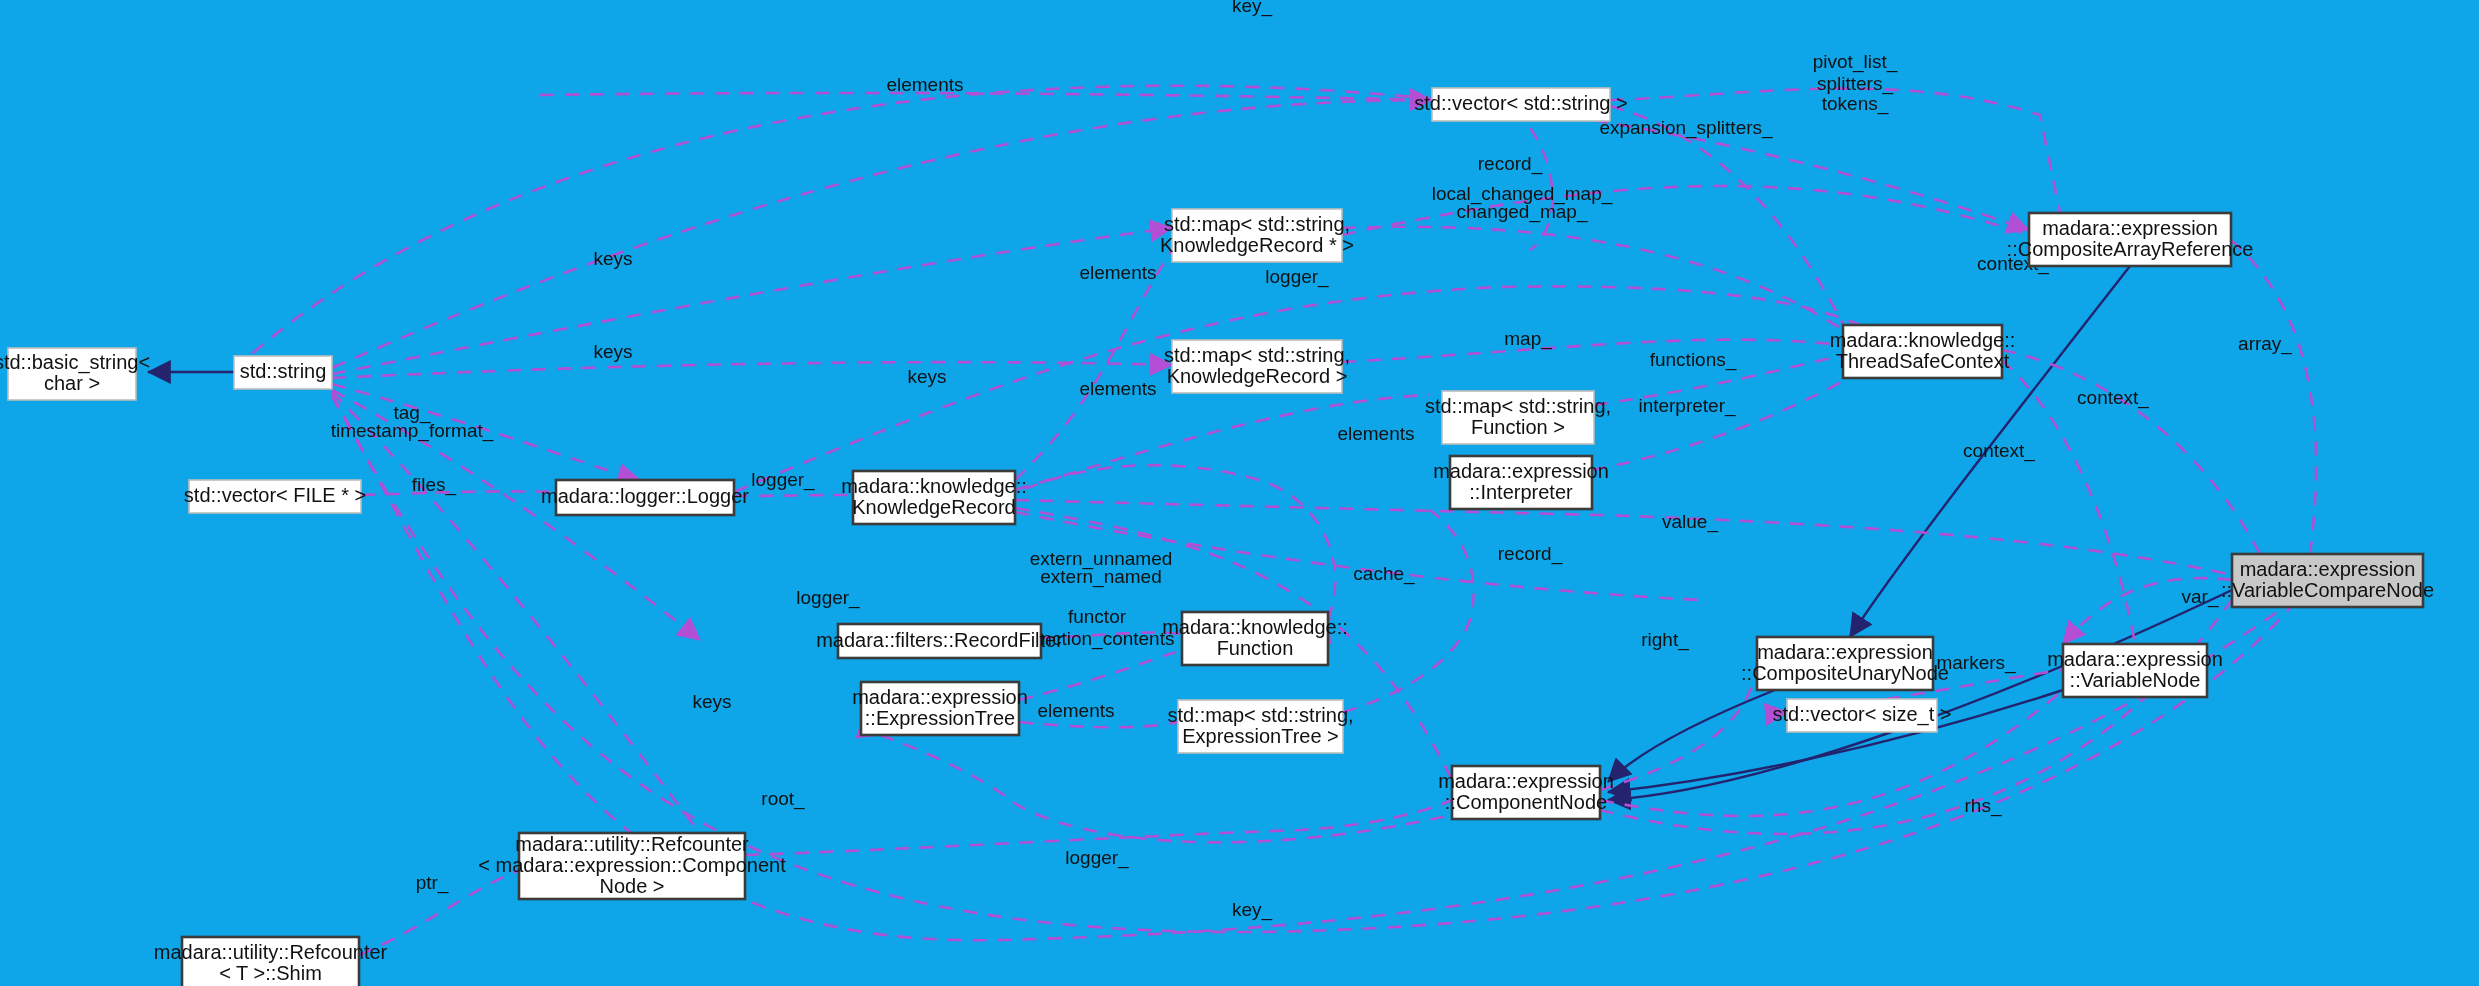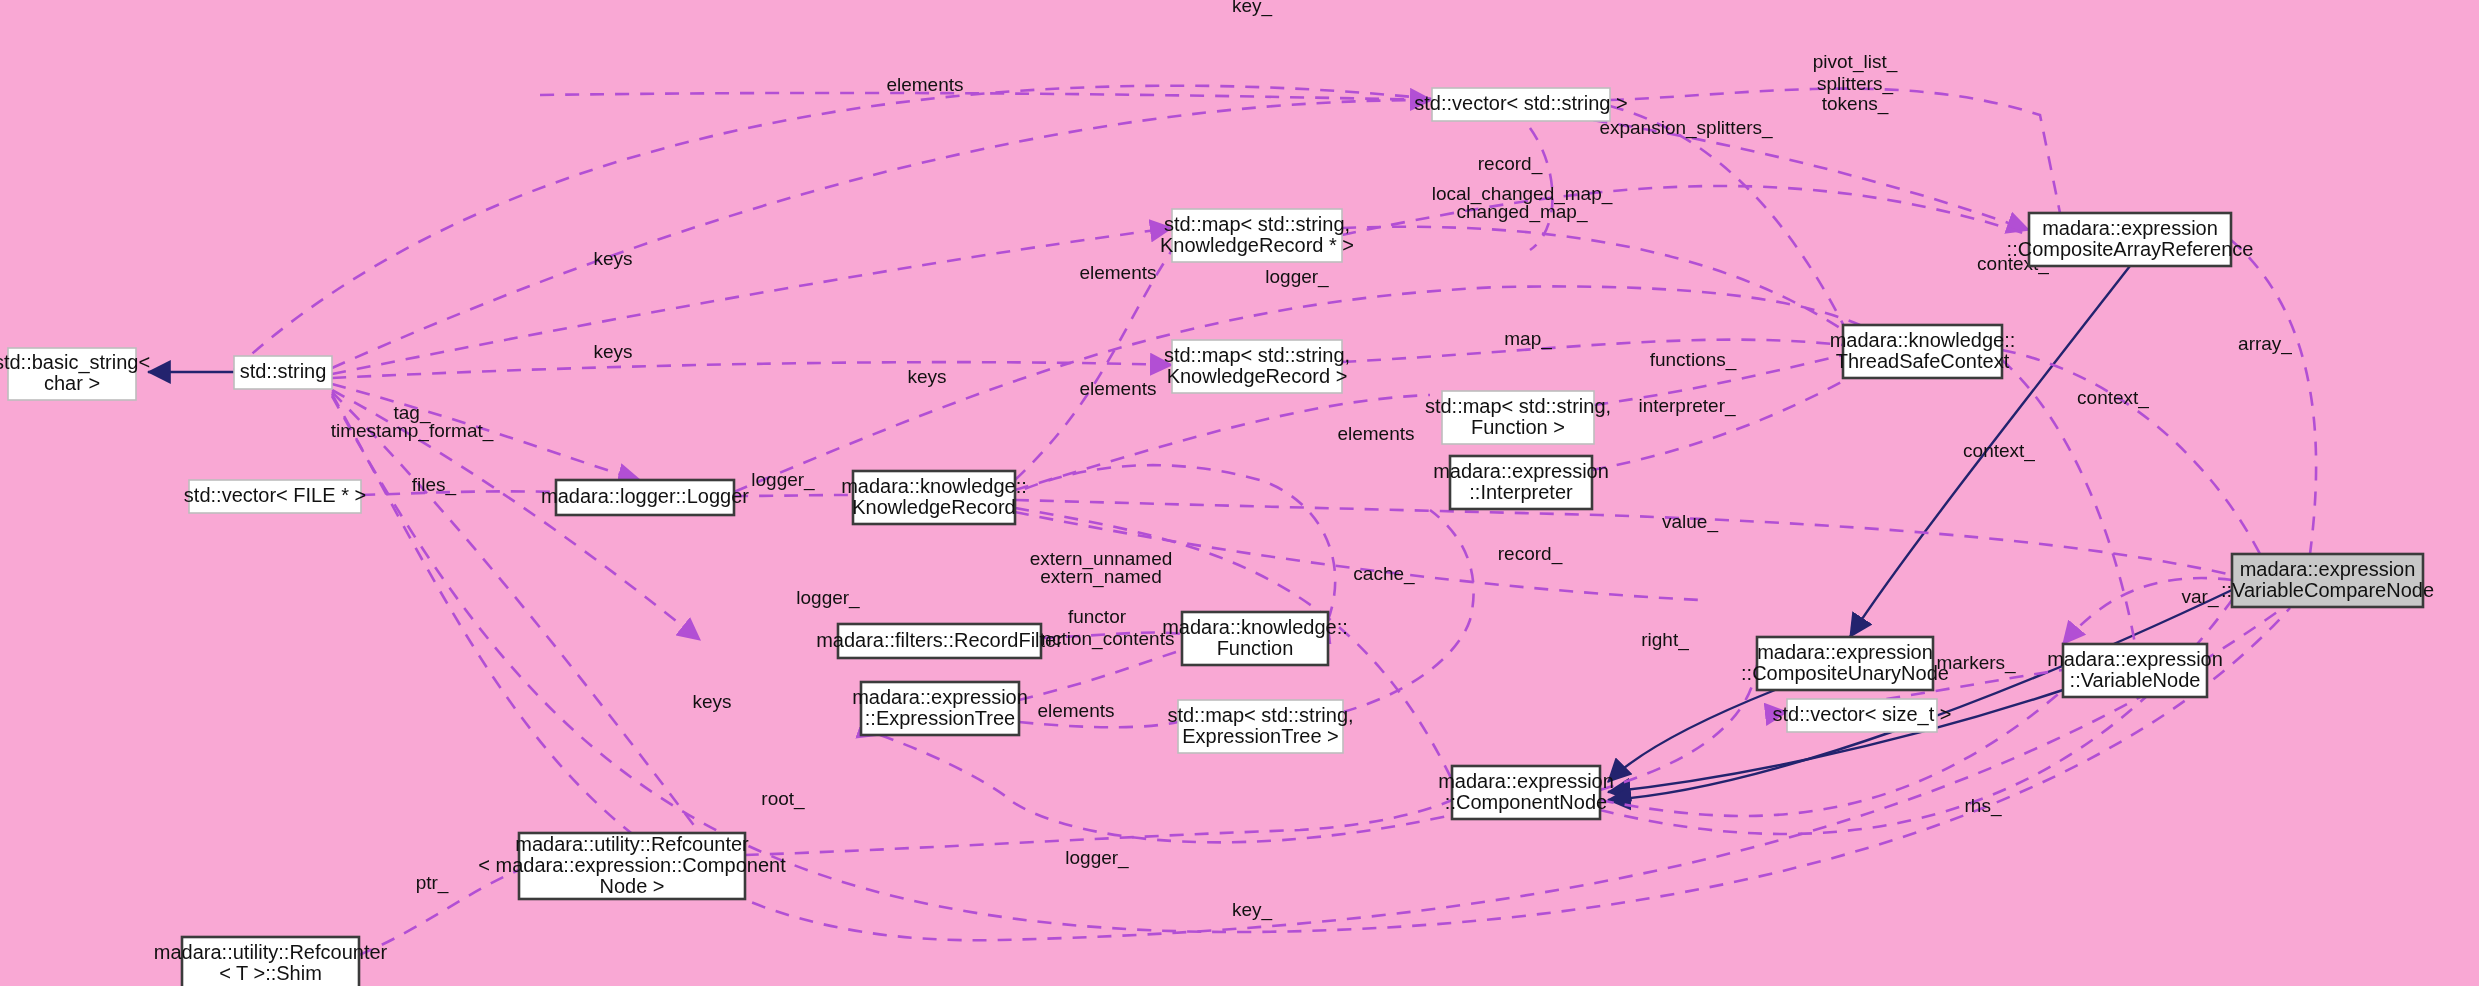--- a/index.html
+++ b/index.html
@@ -1,17 +1,17 @@
 <!DOCTYPE html>
 <html><head>
 <meta charset="utf-8">
 <style>
   html,body{margin:0;padding:0;background:#ffffff;}
   body{font-family:"Liberation Sans", sans-serif;}
-  #stage{position:relative;width:2479px;height:986px;background:#f9a8d4;overflow:hidden;text-decoration:underline;}
+  #stage{position:relative;width:2479px;height:986px;background:#0ea5e9;overflow:hidden;text-decoration:underline;}
   svg{position:absolute;left:0;top:0;width:2479px;height:986px;display:block;}
   .edge{stroke:#b24fd4;stroke-width:2.6;fill:none;stroke-dasharray:14 11;}
   .inh{stroke:#23236e;stroke-width:2.4;fill:none;}
   .elabel{font-family:"Liberation Sans", sans-serif;font-size:19px;fill:#111111;}
   .node rect{fill:#ffffff;}
   .node.plain rect{stroke:#bdbdbd;stroke-width:1.6;}
   .node.bold rect{stroke:#3b3b3b;stroke-width:2.6;}
   .node.sel rect{fill:#c8c8c8;stroke:#3b3b3b;stroke-width:2.6;}
   .node text{font-family:"Liberation Sans", sans-serif;font-size:20px;fill:#111111;text-anchor:middle;}
 </style>

